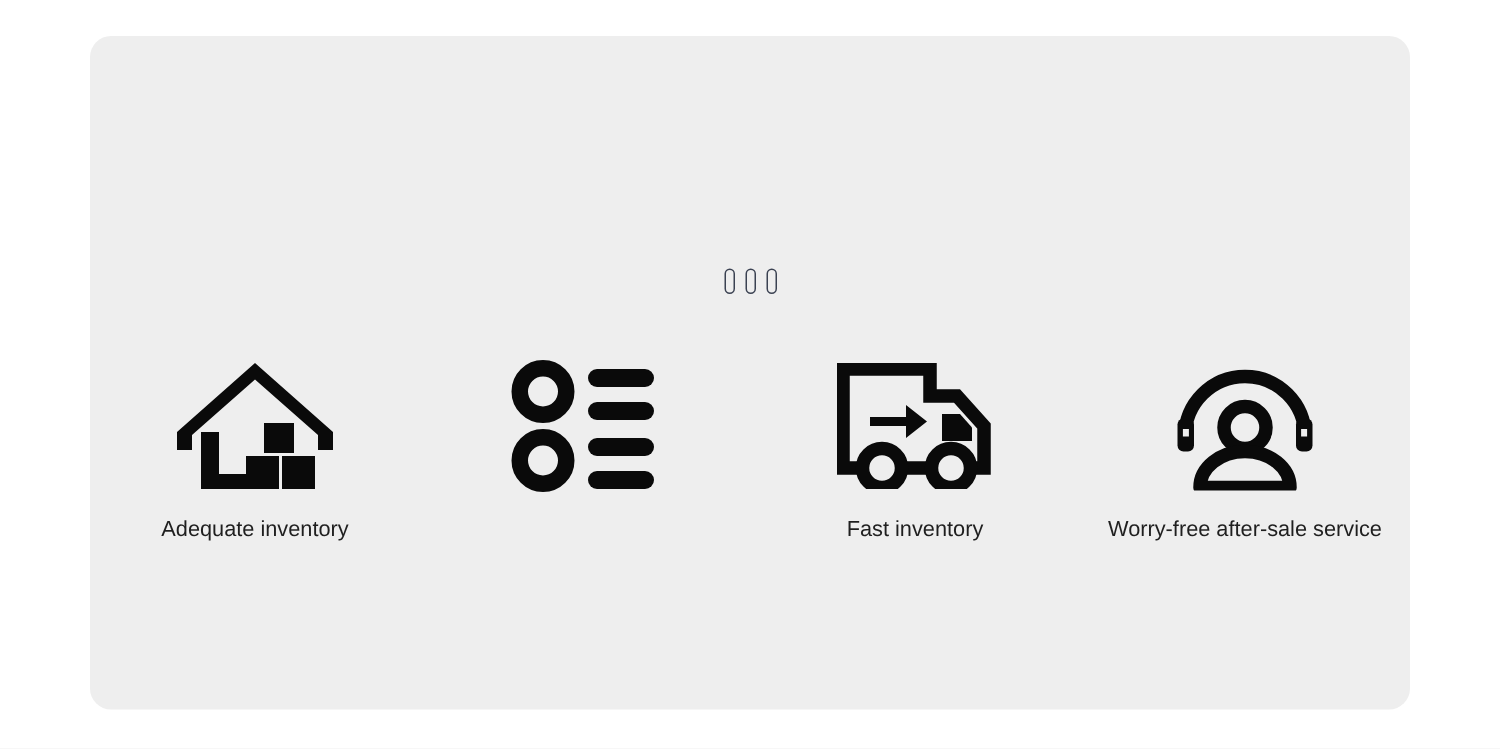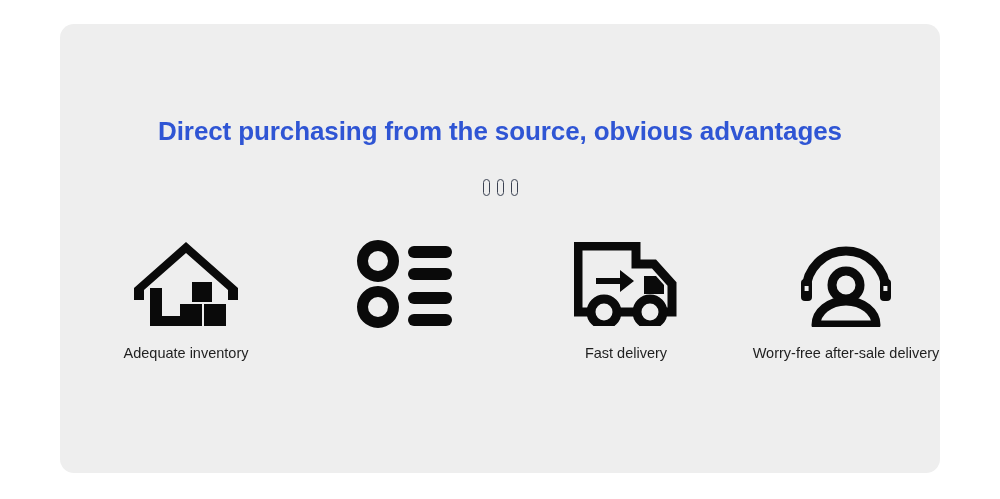--- a/index.html
+++ b/index.html
@@ -57,21 +57,20 @@
     border-radius: 4px;
     box-sizing: border-box;
   }
   .features {
     position: absolute;
     left: 0;
     top: 205px;
     width: 880px;
     display: flex;
     align-items: flex-start;
-    padding-left: 16px;
   }
   .feature {
     flex: 1 1 0;
     display: flex;
     flex-direction: column;
     align-items: center;
   }
   .feature-icon {
     height: 110px;
     display: flex;
@@ -87,21 +86,20 @@
   }
   svg { display: block; }
 </style>
 </head>
 <body>
 
 <div class="stage">
 
   <div class="card">
 
-    <div class="card-title">Direct purchasing from the source, obvious advantages</div>
 
     <div class="divider">
       <span class="divider-pill"></span>
       <span class="divider-pill"></span>
       <span class="divider-pill"></span>
     </div>
 
     <div class="features">
 
       <div class="feature">
@@ -133,33 +131,33 @@
       <div class="feature">
         <div class="feature-icon">
           <svg width="104" height="84" viewBox="0 0 104 84" aria-hidden="true">
             <path d="M4 4 L62 4 L62 22 L80 22 L98 42 L98 70 L4 70 Z" fill="none" stroke="#0a0a0a" stroke-width="9" stroke-linejoin="miter"></path>
             <path d="M22 36 L46 36 L46 28 L60 39 L46 50 L46 42 L22 42 Z" fill="#0a0a0a"></path>
             <path d="M70 34 L82 34 L90 43 L90 52 L70 52 Z" fill="#0a0a0a"></path>
             <circle cx="30" cy="70" r="13" fill="#eeeeee" stroke="#0a0a0a" stroke-width="9"></circle>
             <circle cx="76" cy="70" r="13" fill="#eeeeee" stroke="#0a0a0a" stroke-width="9"></circle>
           </svg>
         </div>
-        <div class="feature-label">Fast delivery</div>
+        <div class="feature-label">Fast inventory</div>
       </div>
 
       <div class="feature">
         <div class="feature-icon">
           <svg width="100" height="86" viewBox="0 0 100 86" aria-hidden="true">
             <path d="M10 50 A40 40 0 0 1 90 50" fill="none" stroke="#0a0a0a" stroke-width="9"></path>
             <rect x="5" y="38" width="11" height="22" rx="4" fill="#0a0a0a"></rect>
             <rect x="84" y="38" width="11" height="22" rx="4" fill="#0a0a0a"></rect>
             <rect x="8.6" y="45" width="4" height="5" fill="#eeeeee"></rect>
             <rect x="87.4" y="45" width="4" height="5" fill="#eeeeee"></rect>
             <circle cx="50" cy="44" r="14" fill="none" stroke="#0a0a0a" stroke-width="9"></circle>
             <path d="M20 84 A30 24 0 0 1 80 84 Z" fill="none" stroke="#0a0a0a" stroke-width="9" stroke-linejoin="round"></path>
           </svg>
         </div>
-        <div class="feature-label">Worry-free after-sale delivery</div>
+        <div class="feature-label">Worry-free after-sale service</div>
       </div>
 
     </div>
   </div>
 </div>
 
 </body></html>

